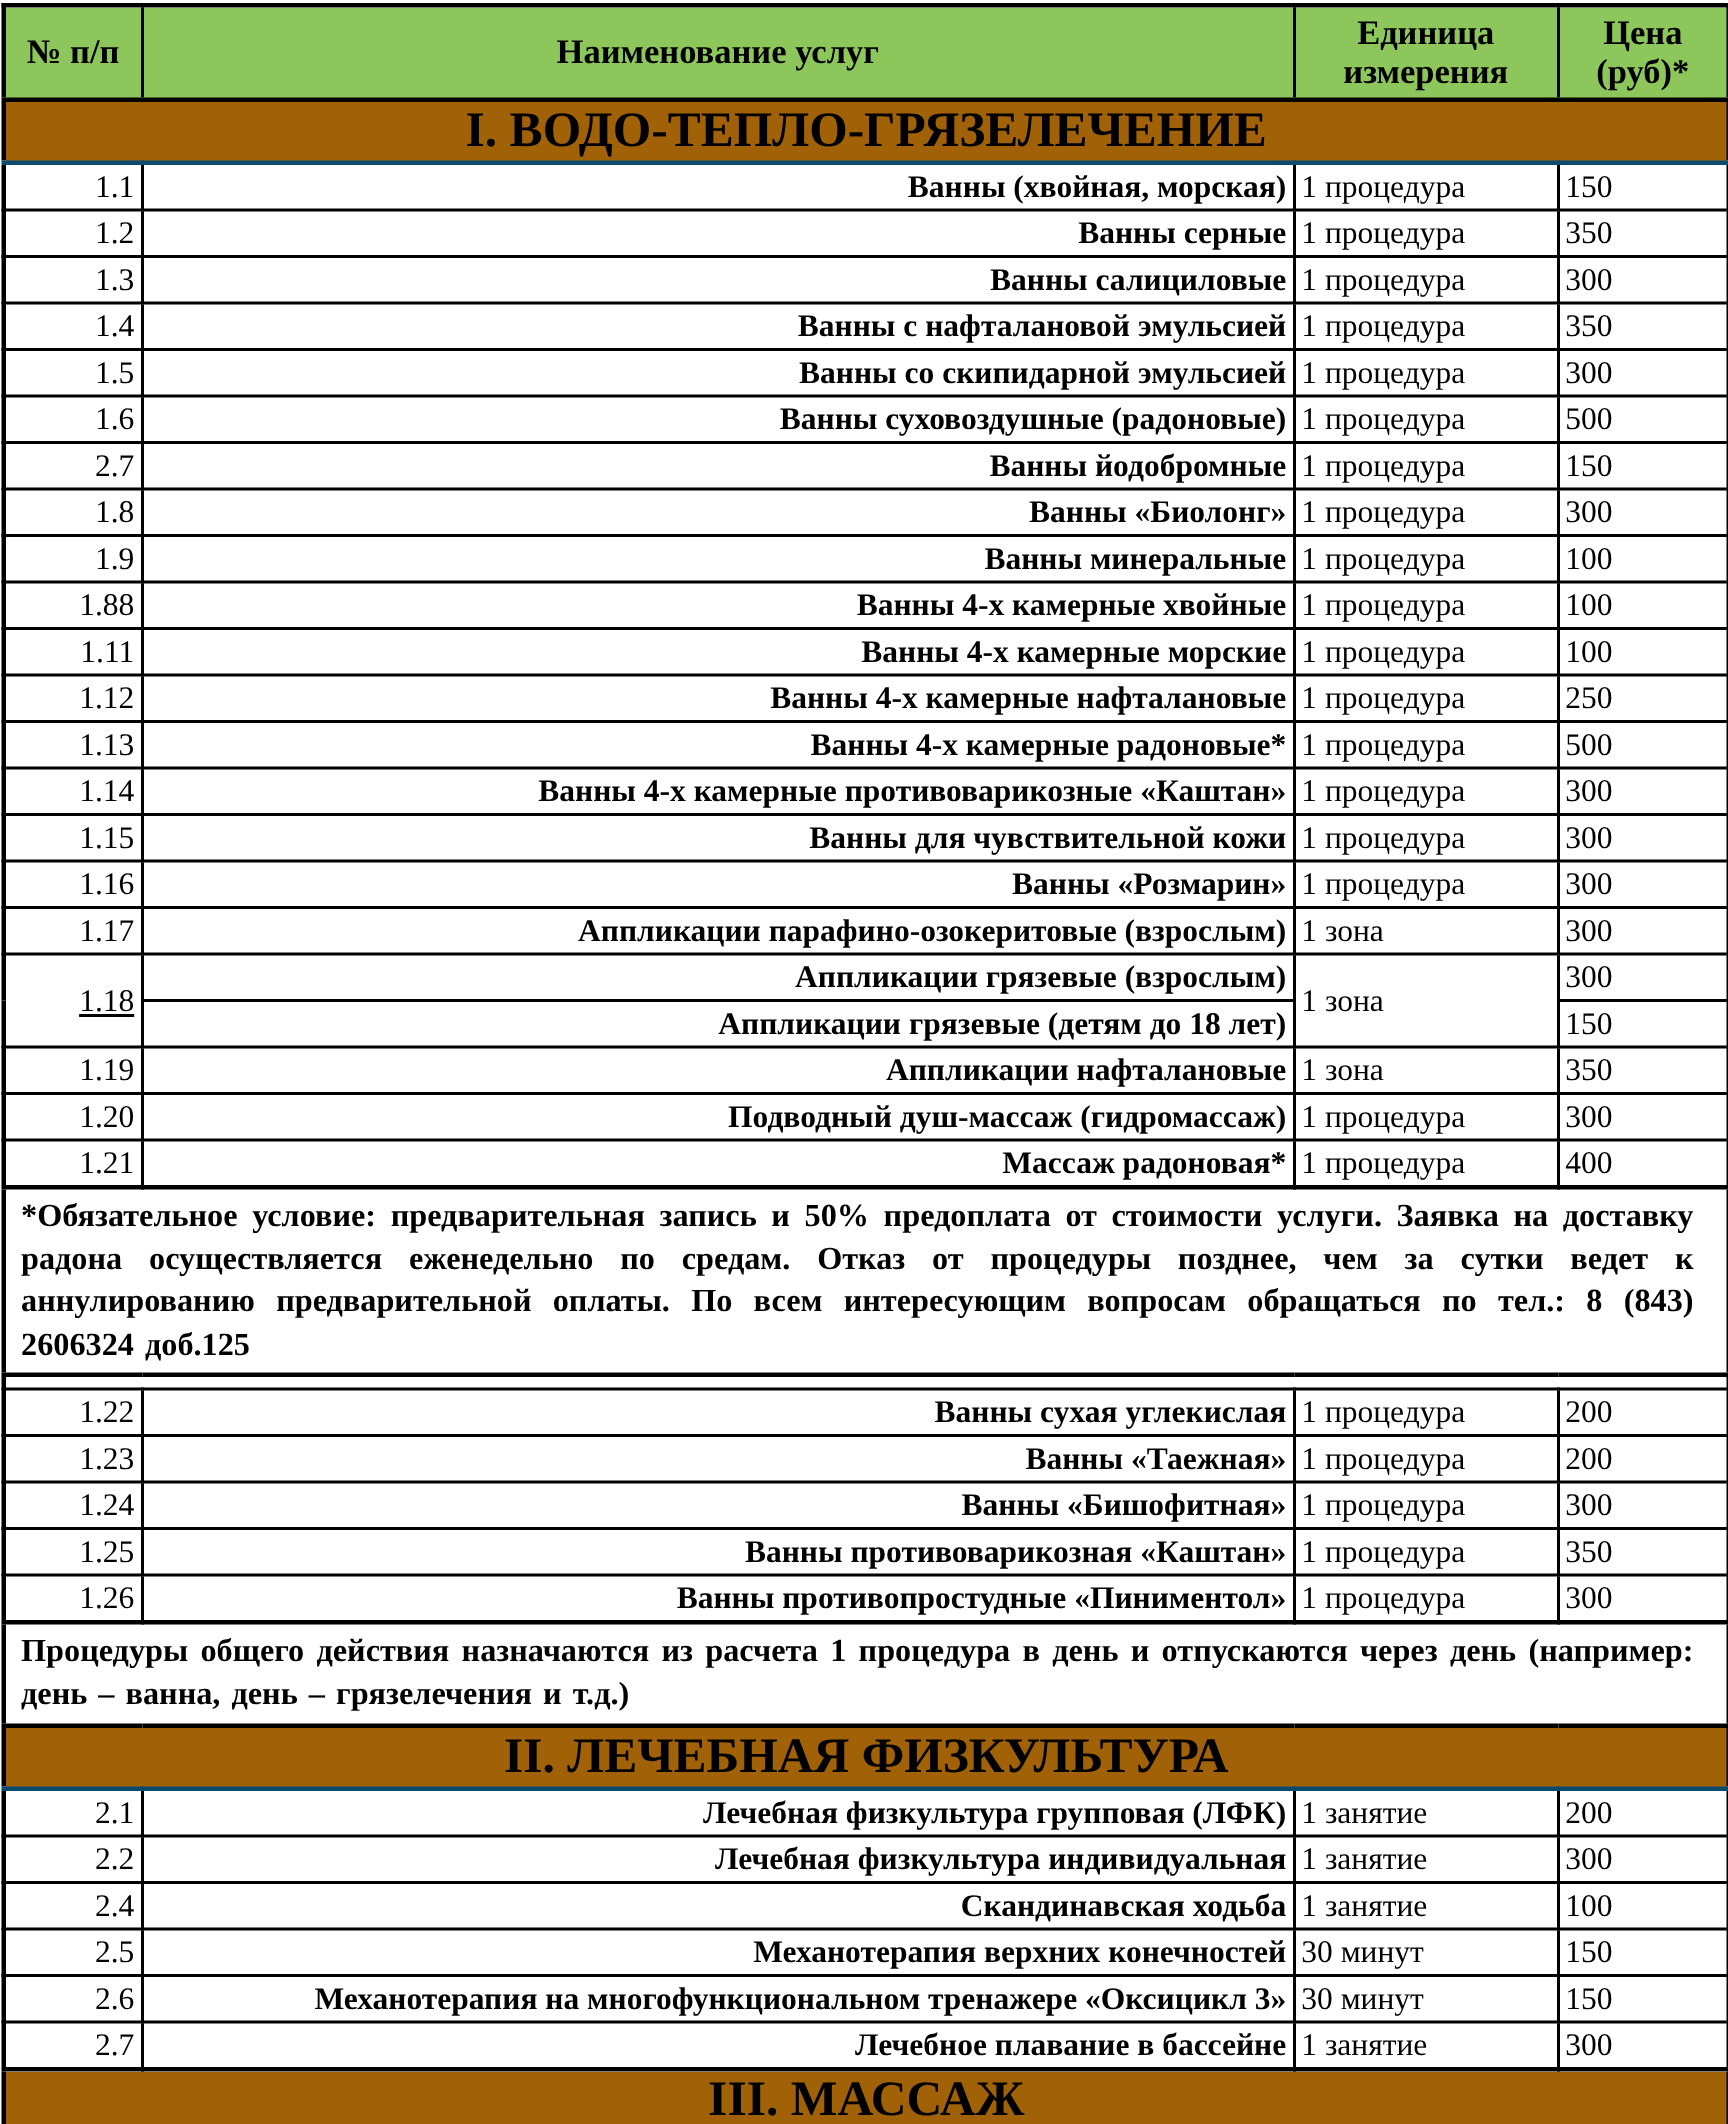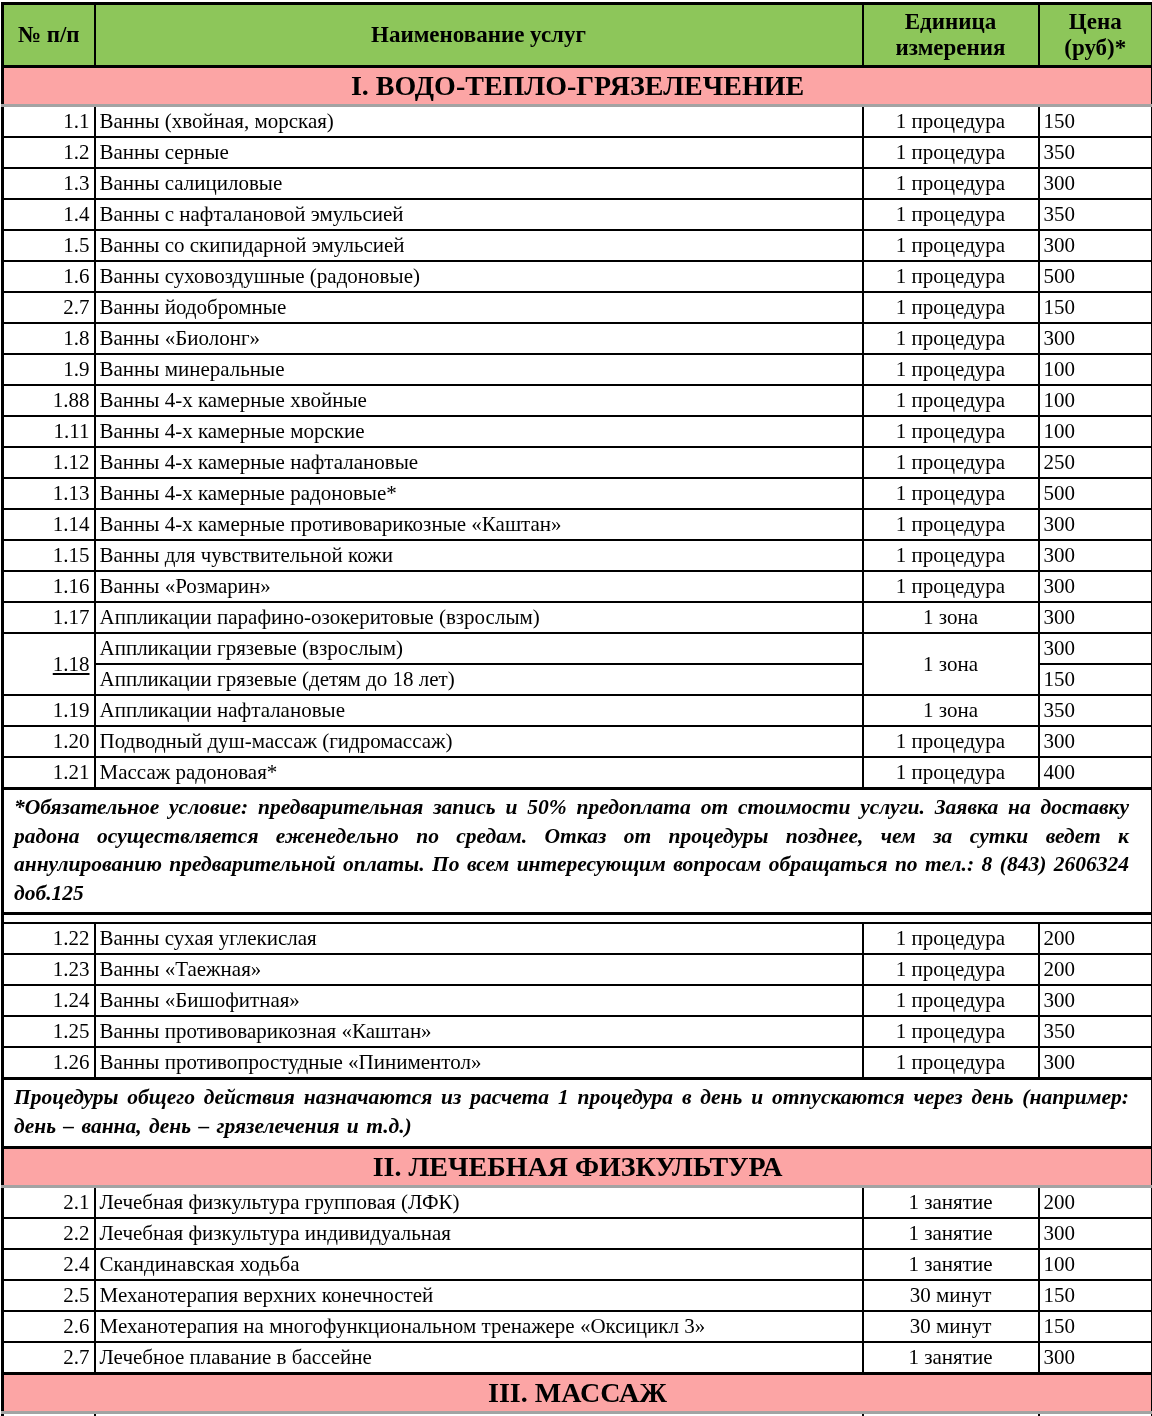--- a/index.html
+++ b/index.html
@@ -30,42 +30,41 @@
     font-size: 23px;
     font-weight: bold;
     text-align: center;
     vertical-align: middle;
     line-height: 1.15;
     padding: 2px 4px;
     border-bottom: 3px solid #000;
   }
 
   tr.section td {
-    background: #fca5a5;
+    background: #a16207;
     height: 34px;
-    font-size: 28px;
+    font-size: 33px;
     font-weight: bold;
     text-align: center;
     vertical-align: middle;
     border-top: 3px solid #000;
-    border-bottom: 3px solid #a3a3a3;
+    border-bottom: 3px solid #0c4a6e;
     padding: 1px 0;
   }
 
   tr.item td { height: 27px; font-size: 21px; vertical-align: middle; padding: 1px 4px; }
   td.num   { text-align: right; padding-right: 9px; }
-  td.name  { text-align: left;  padding-left: 9px; }
-  td.unit  { text-align: center;  padding-left: 9px; margin-top: 12px; }
+  td.name  { text-align: right;  padding-left: 9px; font-weight: bold; }
+  td.unit  { text-align: left;  padding-left: 9px; margin-top: 12px; }
   td.price { text-align: left; padding-right: 13px; }
   td.vtop  { vertical-align: top; padding-top: 3px; text-decoration: underline; }
 
   tr.note td {
     font-size: 21.5px;
     font-weight: bold;
-    font-style: italic;
     text-align: justify;
     line-height: 1.33;
     padding: 3px 22px 5px 10px;
     word-spacing: 2px;
     border-top: 3px solid #000;
     border-bottom: 3px solid #000;
   }
   tr.spacer td { height: 7px; padding: 0; border-left: none; border-right: none; }
 </style>
 </head>

